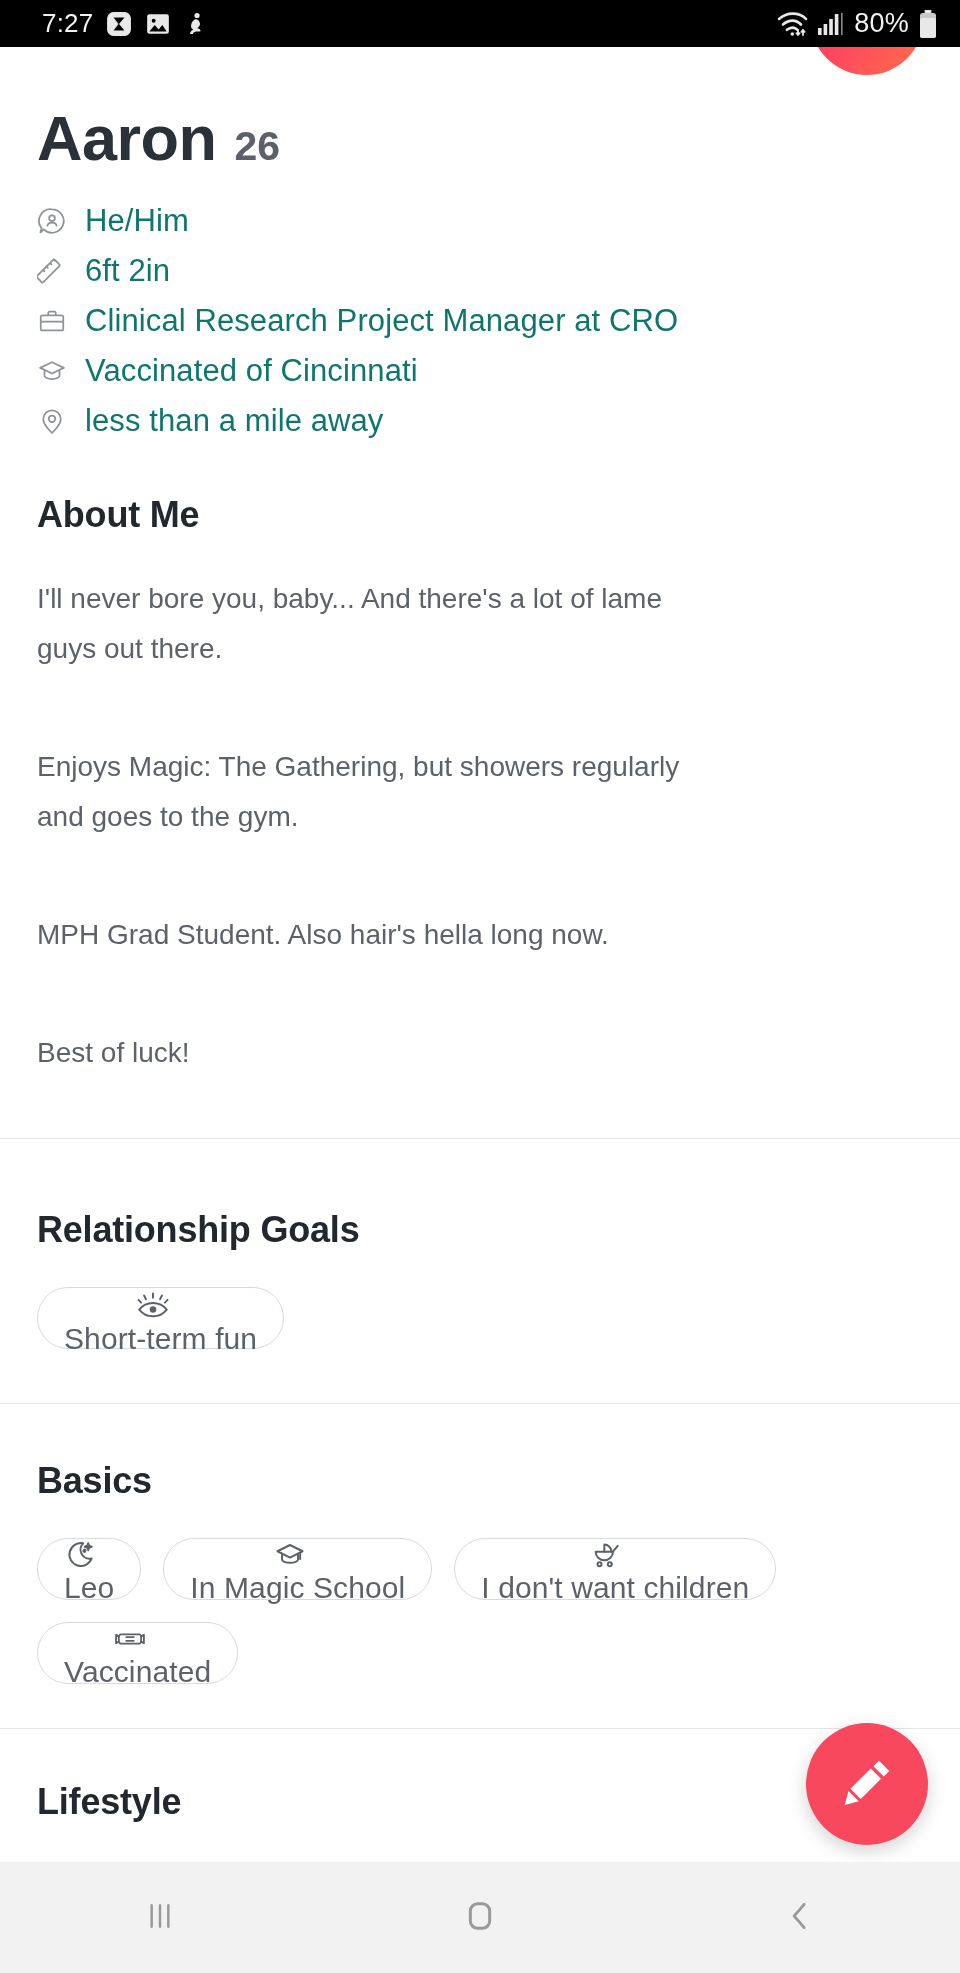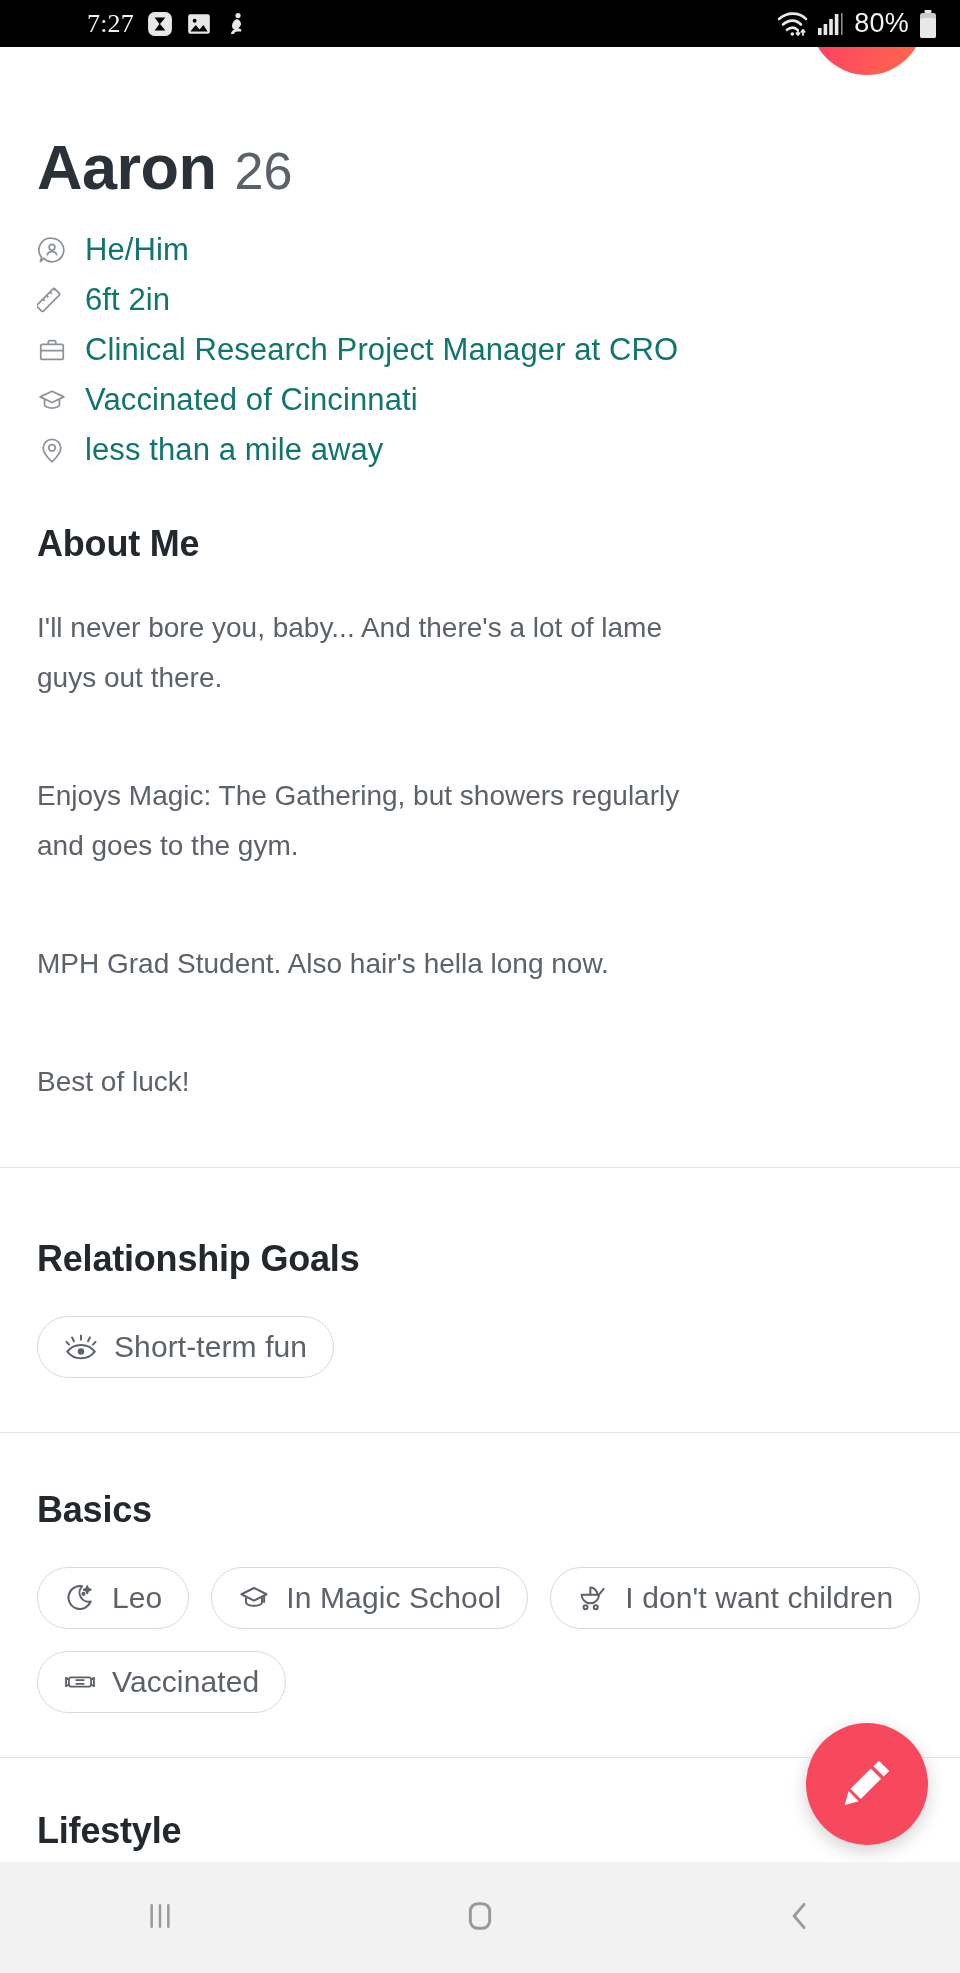--- a/index.html
+++ b/index.html
@@ -32,22 +32,21 @@
     justify-content: space-between;
     padding: 0 22px 0 42px;
     z-index: 40;
   }
   .status-left { display: flex; align-items: center; gap: 13px; }
   .status-right { display: flex; align-items: center; gap: 9px; justify-content: space-between; }
   .status-time {
     color: #f2f2f2;
     font-size: 26px;
     letter-spacing: 0.2px;
-    font-family: Liberation Serif, serif;
-    margin-left: 45px;
+    font-family: Liberation Sans, sans-serif;
   }
   .status-pct {
     color: #f2f2f2;
     font-size: 27px;
     letter-spacing: 0.2px;
   }
   .sicon { display: flex; align-items: center; }
 
   
   .heart-badge {
@@ -66,34 +65,34 @@
     width: 960px;
     height: 1862px;
     background: #ffffff;
     overflow: hidden;
   }
 
   
   .name-row {
     display: flex;
     align-items: baseline;
-    padding: 89px 0 0 37px;
+    padding: 60px 0 0 37px;
   }
   .name {
     font-size: 63px;
     font-weight: bold;
     color: #2b3138;
     letter-spacing: -0.5px;
     line-height: 1;
   }
   .age {
-    font-size: 52px;
+    font-size: 41px;
     color: #5b6069;
     margin-left: 18px;
-    font-weight: normal;
+    font-weight: bold;
     line-height: 1;
   }
 
   
   .details {
     margin-top: 26px;
     padding-left: 37px;
   }
   .detail-row {
     display: flex;
@@ -151,20 +150,21 @@
     margin-top: 36px;
   }
   .chip {
     display: inline-flex;
     align-items: center;
     height: 62px;
     padding: 0 26px;
     border: 1.5px solid #d8dade;
     border-radius: 34px;
     background: #ffffff;
+    flex-direction: column;
   }
   .chip-icon {
     display: flex;
     align-items: center;
     color: #5d626a;
     margin-right: 16px;
   }
   .chip-label {
     font-size: 30px;
     color: #5d626a;

